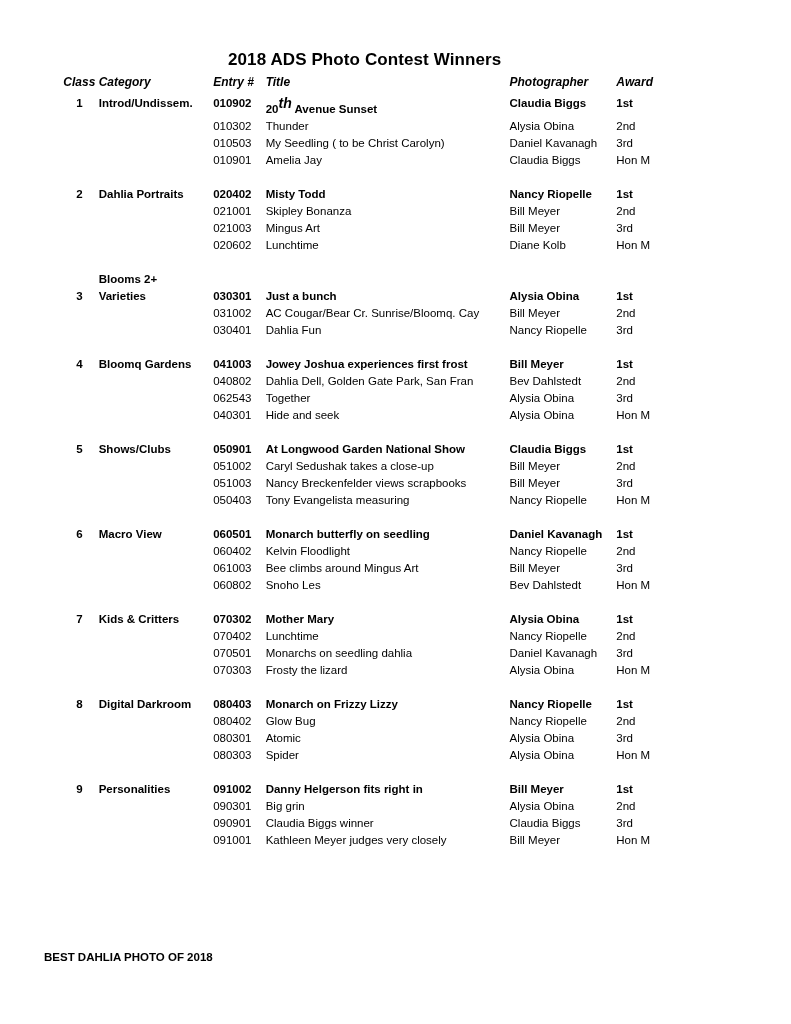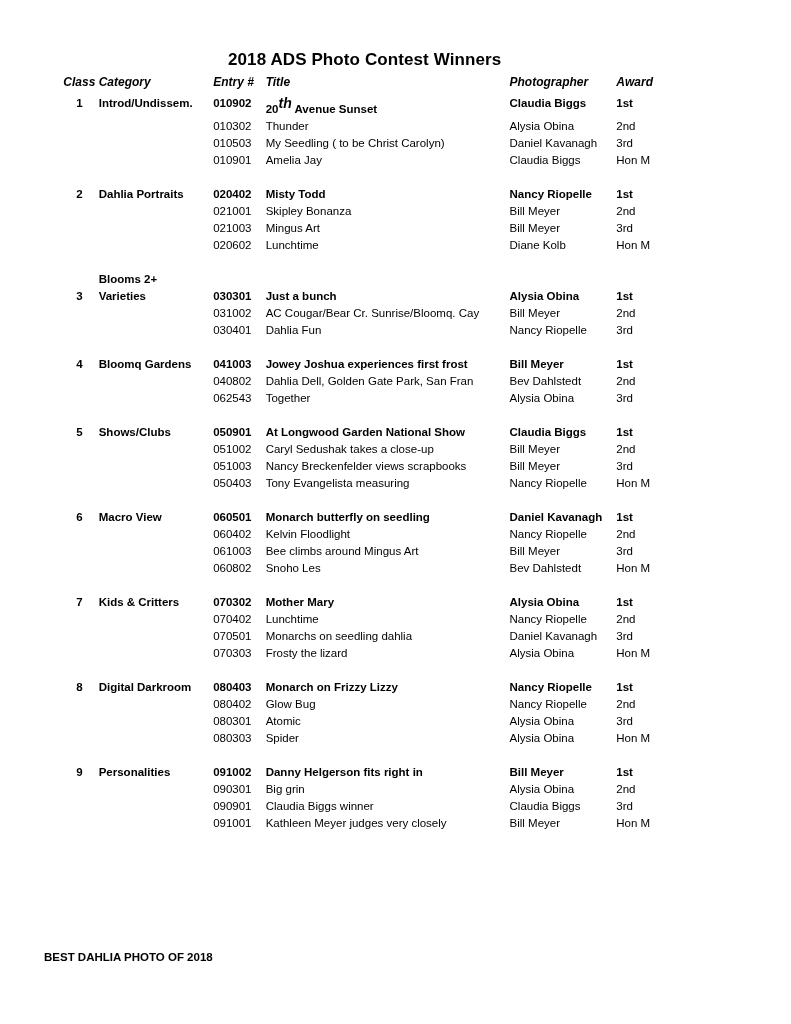--- a/index.html
+++ b/index.html
@@ -233,20 +233,28 @@
           <td class="col-award">2nd</td>
         </tr>
         <tr class="sub-row">
           <td class="col-class"></td>
           <td class="col-cat"></td>
           <td class="col-entry">062543</td>
           <td class="col-title">Together</td>
           <td class="col-photog">Alysia Obina</td>
           <td class="col-award">3rd</td>
         </tr>
+        <tr class="sub-row">
+          <td class="col-class"></td>
+          <td class="col-cat"></td>
+          <td class="col-entry">040301</td>
+          <td class="col-title">Hide and seek</td>
+          <td class="col-photog">Alysia Obina</td>
+          <td class="col-award">Hon M</td>
+        </tr>
         <tr class="spacer-row">
           <td colspan="6">&nbsp;</td>
         </tr>
         <tr class="first-row">
           <td class="col-class classcell">5</td>
           <td class="col-cat catcell">Shows/Clubs</td>
           <td class="col-entry">050901</td>
           <td class="col-title">At Longwood Garden National Show</td>
           <td class="col-photog">Claudia Biggs</td>
           <td class="col-award">1st</td>

